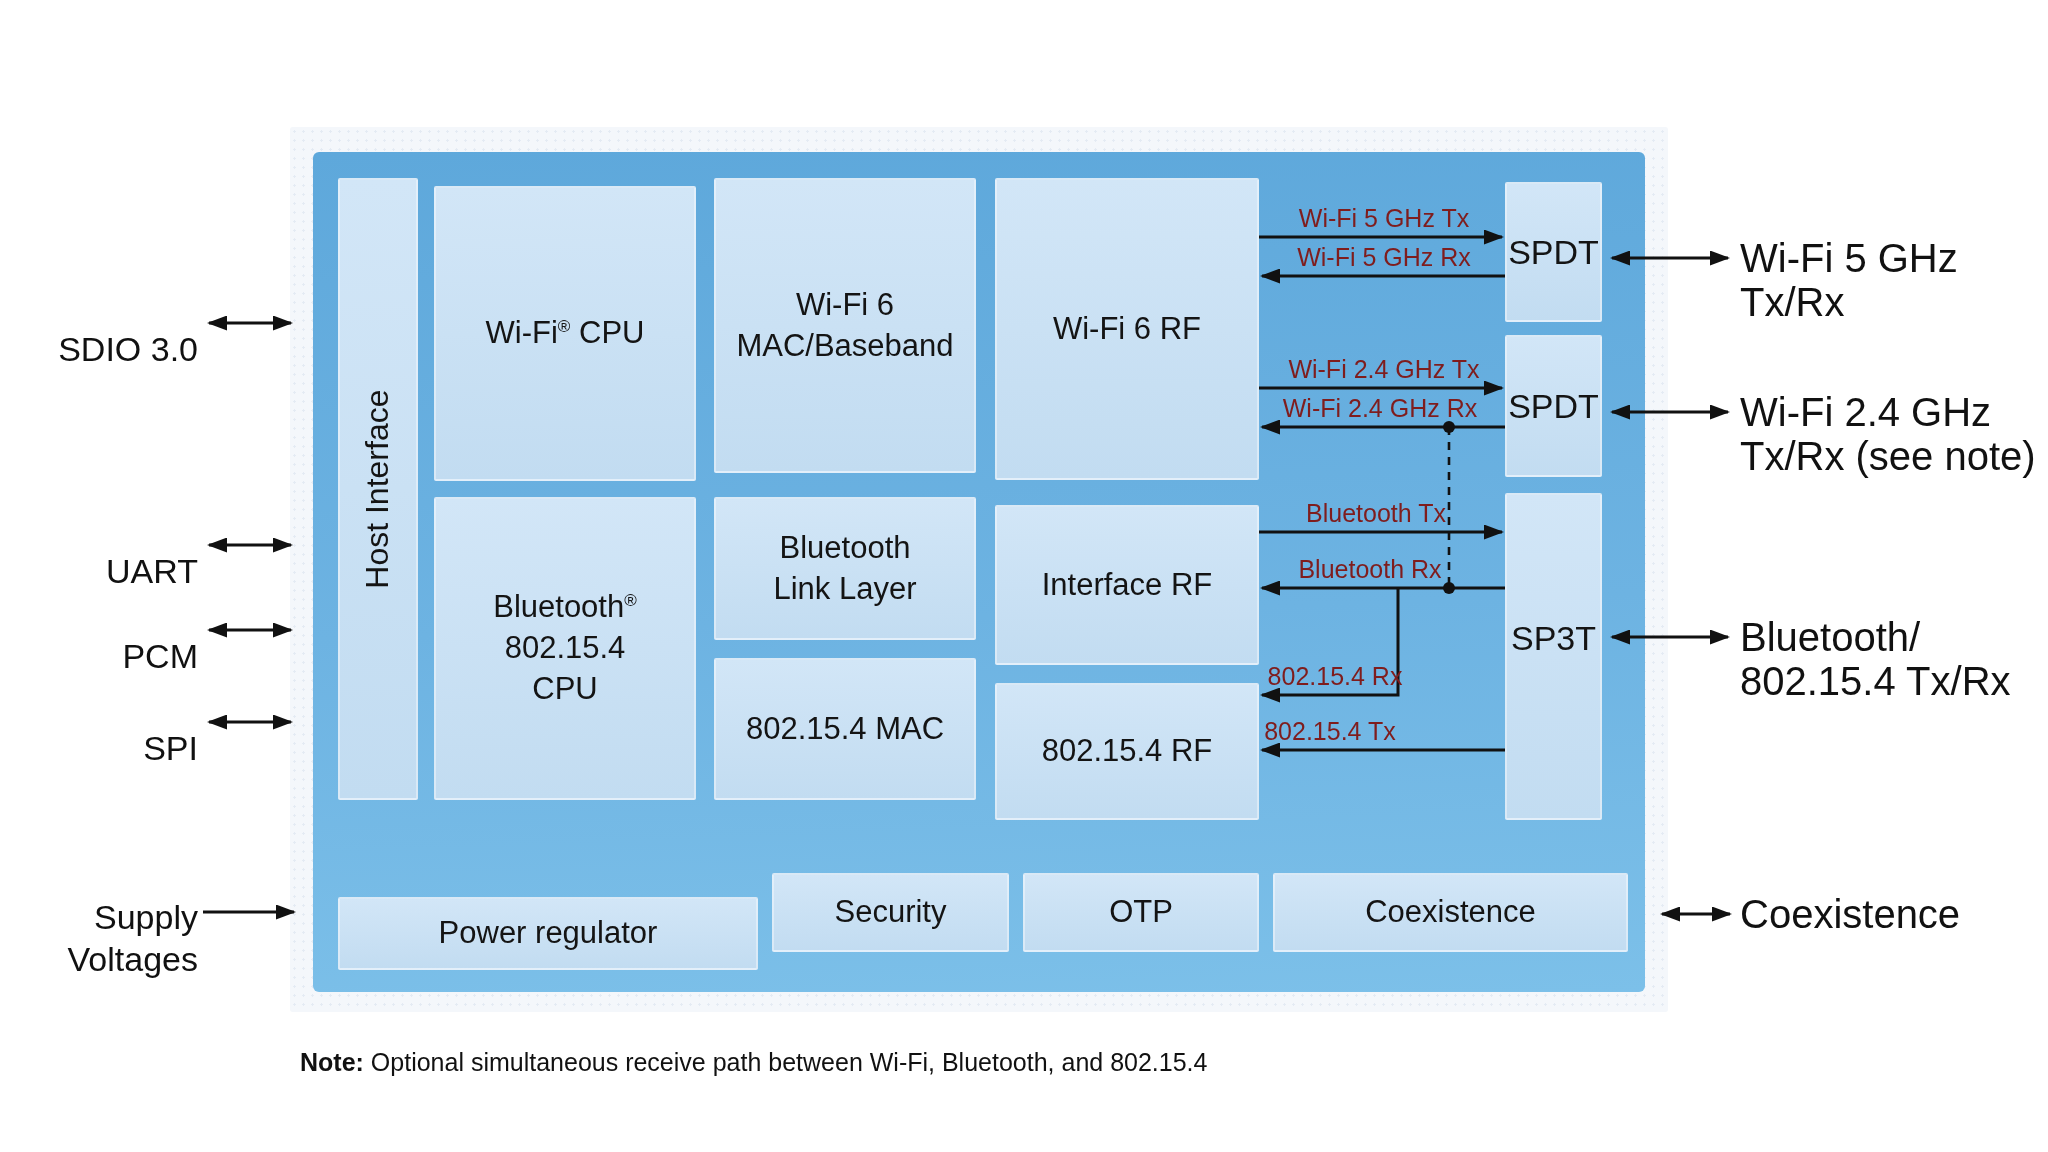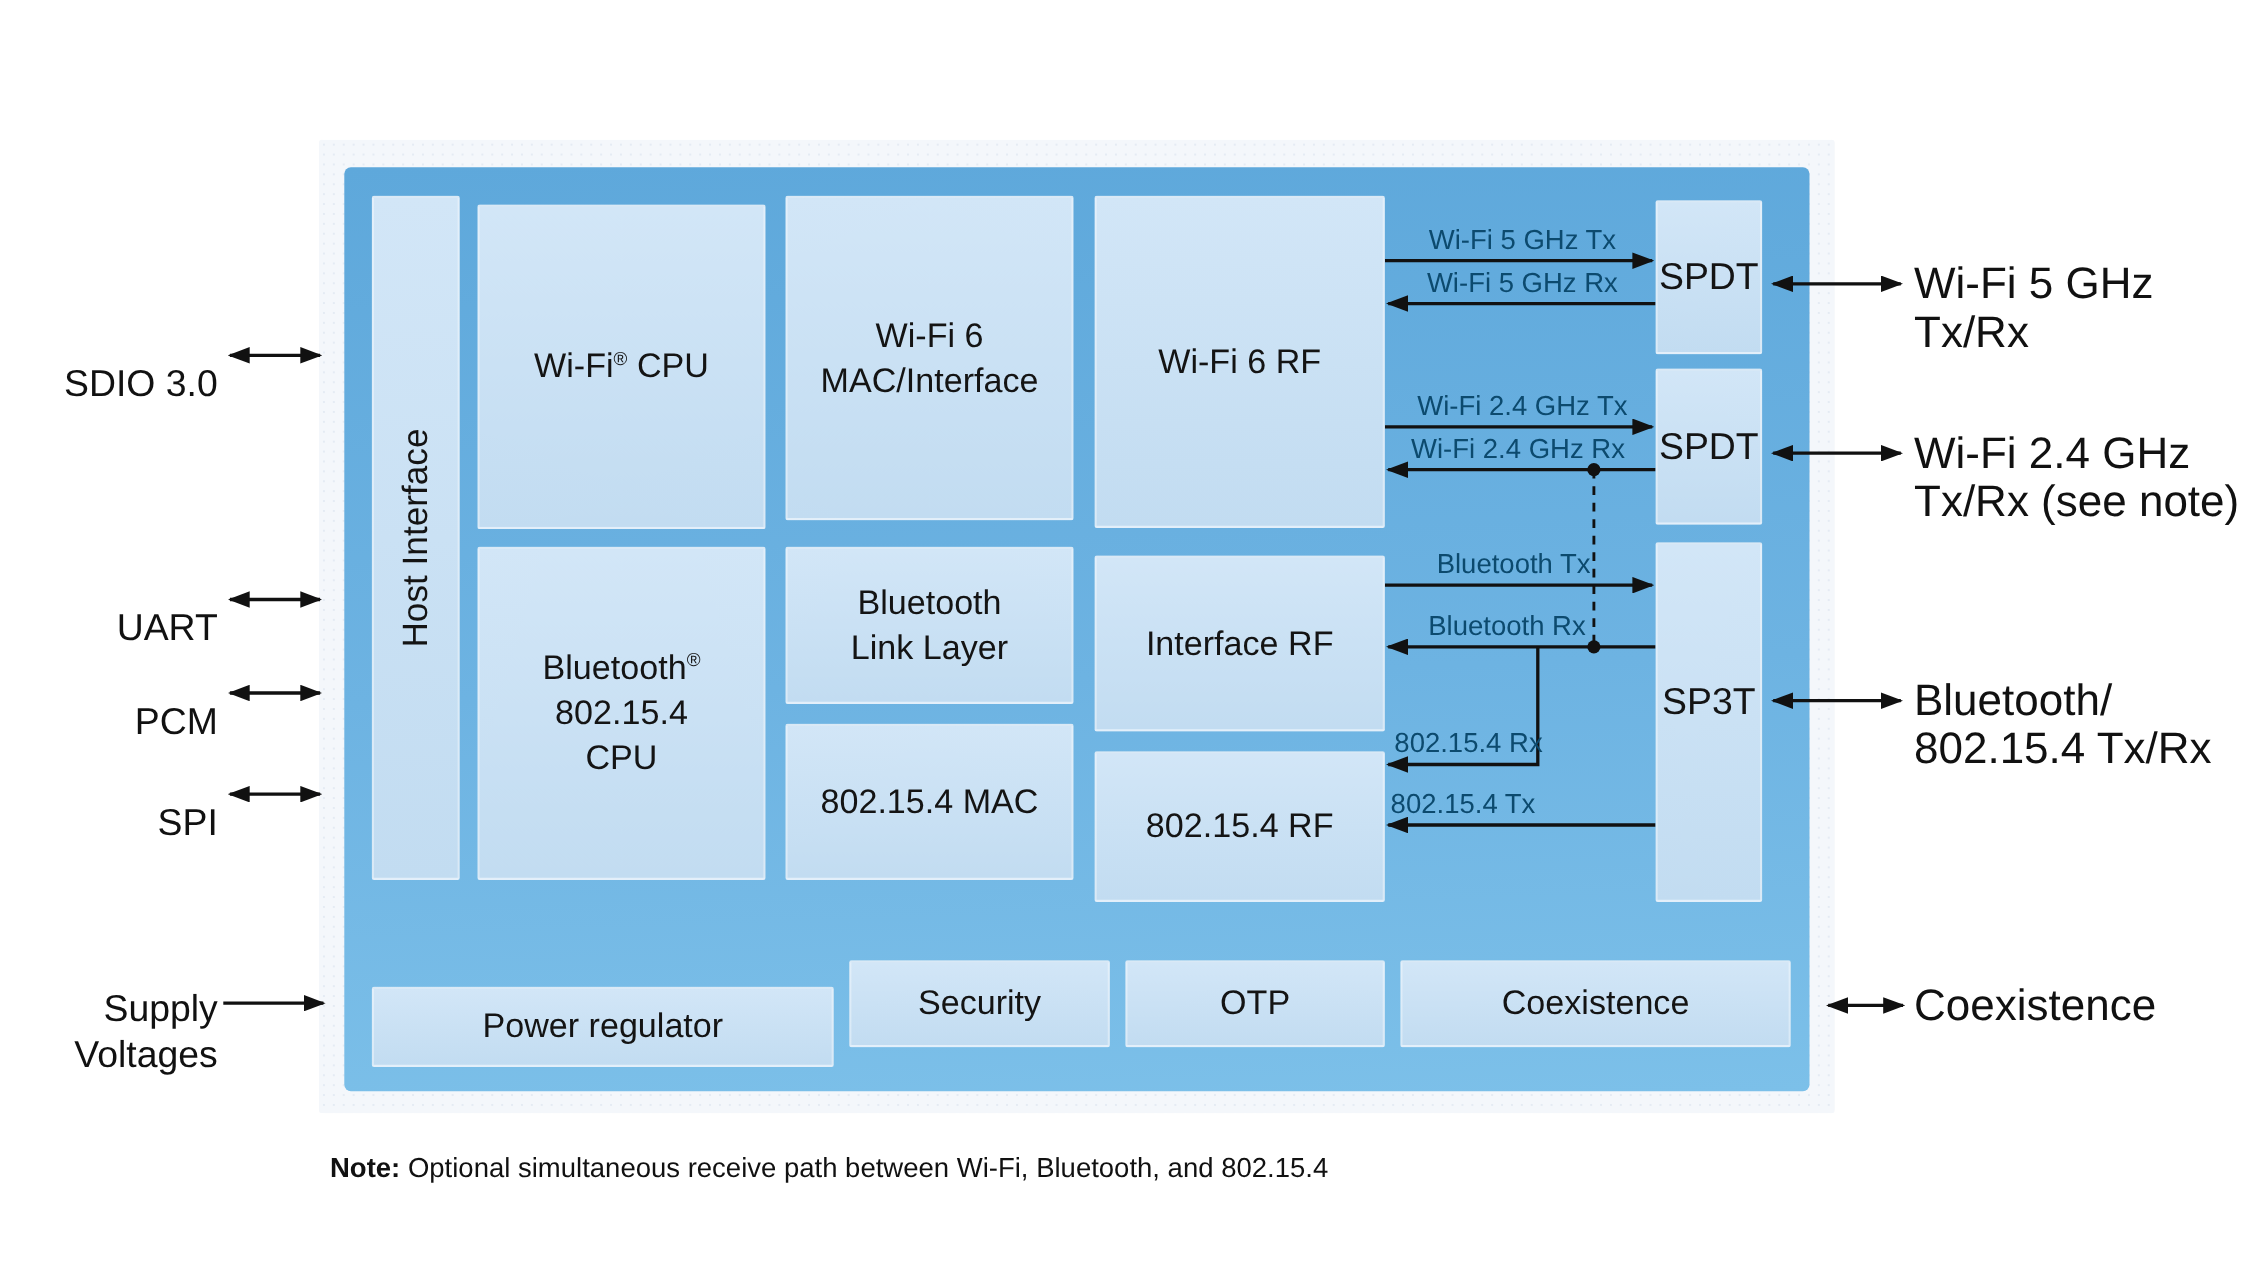--- a/index.html
+++ b/index.html
@@ -40,21 +40,21 @@
   #blk-sp3t{left:1505px;top:493px;width:97px;height:327px;font-size:34px;padding-bottom:36px;}
   #blk-power{left:338px;top:897px;width:420px;height:73px;}
   #blk-sec{left:772px;top:873px;width:237px;height:79px;}
   #blk-otp{left:1023px;top:873px;width:236px;height:79px;}
   #blk-coex{left:1273px;top:873px;width:355px;height:79px;}
   .sup{font-size:.55em;vertical-align:super;}
   .portL{position:absolute;right:1850px;text-align:right;font-size:34px;line-height:42px;white-space:nowrap;margin-top:26px;}
   #port-sdio{top:302px;} #port-uart{top:524px;} #port-pcm{top:609px;} #port-spi{top:701px;} #port-supply{top:870px;}
   .portR{position:absolute;left:1740px;text-align:left;font-size:40px;line-height:44px;white-space:nowrap;}
   #port-wifi5{top:236px;} #port-wifi24{top:390px;} #port-bt{top:615px;} #port-coex{top:893px;line-height:42px;}
-  .sig{position:absolute;font-size:25px;white-space:nowrap;transform:translateX(-50%);color:#0c4a6e;}
+  .sig{position:absolute;font-size:25px;white-space:nowrap;transform:translateX(-50%);color:#7f1d1d;}
   #sig-wifi5tx{left:1384px;top:204px;} #sig-wifi5rx{left:1384px;top:243px;}
   #sig-wifi24tx{left:1384px;top:355px;} #sig-wifi24rx{left:1380px;top:394px;}
   #sig-bttx{left:1376px;top:499px;} #sig-btrx{left:1370px;top:555px;}
   #sig-rx154{left:1335px;top:662px;} #sig-tx154{left:1330px;top:717px;}
   #note{position:absolute;left:300px;top:1048px;font-size:25px;}
   #note b{font-weight:bold;}
   #wires{position:absolute;left:0;top:0;pointer-events:none;}
   #wires line,#wires polyline{stroke:var(--ink,#111);fill:none;}
   .w3{stroke-width:3px;}
   .dash{stroke-width:2.6px;stroke-dasharray:8 7;}
@@ -104,21 +104,21 @@
     <span class="vert">Host Interface</span>
   </div>
 
   <div class="blk" id="blk-wificpu">
     <span><span>Wi-Fi</span><span class="sup">®</span><span> CPU</span></span>
   </div>
 
   <div class="blk" id="blk-wifimac">
     <span>
       <div>Wi-Fi 6</div>
-      <div>MAC/Interface</div>
+      <div>MAC/Baseband</div>
     </span>
   </div>
 
   <div class="blk" id="blk-wifirf">
     <span>Wi-Fi 6 RF</span>
   </div>
 
   <div class="blk" id="blk-btcpu">
     <span>
       <div><span>Bluetooth</span><span class="sup">®</span></div>

